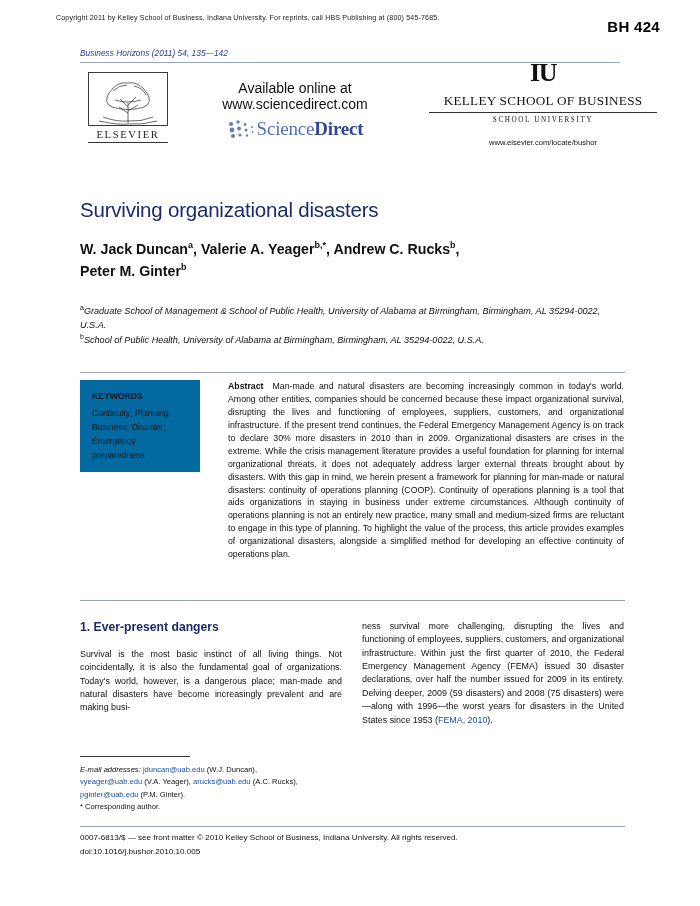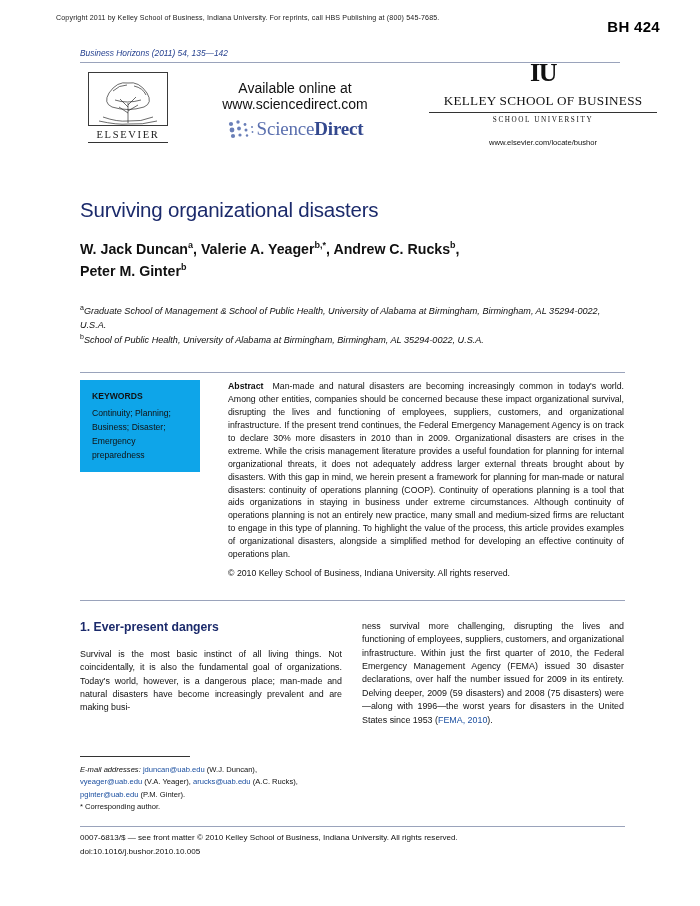--- a/index.html
+++ b/index.html
@@ -213,21 +213,21 @@
     left: 80px;
     width: 545px;
     height: 1px;
     background: #9aa3bb;
   }
   .keywords-box {
     position: absolute;
     top: 380px;
     left: 80px;
     width: 120px;
-    background: #0ea5e9;
+    background: #0369a1;
     padding: 10px 10px 14px 12px;
     box-sizing: border-box;
     font-size: 8.6px;
     line-height: 1.62;
     color: #111;
     height: 92px;
   }
   .keywords-title {
     font-weight: bold;
     margin-bottom: 3px;
@@ -404,21 +404,20 @@
 
   <div class="abs-rule-top"></div>
 
   <div class="keywords-box">
     <div class="keywords-title">KEYWORDS</div>
     <div>Continuity; Planning; Business; Disaster; Emergency preparedness</div>
   </div>
 
   <div class="abstract">
     <b>Abstract</b>&nbsp;&nbsp;<span>Man-made and natural disasters are becoming increasingly common in today's world. Among other entities, companies should be concerned because these impact organizational survival, disrupting the lives and functioning of employees, suppliers, customers, and organizational infrastructure. If the present trend continues, the Federal Emergency Management Agency is on track to declare 30% more disasters in 2010 than in 2009. Organizational disasters are crises in the extreme. While the crisis management literature provides a useful foundation for planning for internal organizational threats, it does not adequately address larger external threats brought about by disasters. With this gap in mind, we herein present a framework for planning for man-made or natural disasters: continuity of operations planning (COOP). Continuity of operations planning is a tool that aids organizations in staying in business under extreme circumstances. Although continuity of operations planning is not an entirely new practice, many small and medium-sized firms are reluctant to engage in this type of planning. To highlight the value of the process, this article provides examples of organizational disasters, alongside a simplified method for developing an effective continuity of operations plan.</span>
-    <span class="copyline">© 2010 Kelley School of Business, Indiana University. All rights reserved.</span>
   </div>
 
   <div class="abs-rule-bottom"></div>
 
   <div class="section-head">1.  Ever-present dangers</div>
   <div class="col-left">Survival is the most basic instinct of all living things. Not coincidentally, it is also the fundamental goal of organizations. Today's world, however, is a dangerous place; man-made and natural disasters have become increasingly prevalent and are making busi-</div>
   <div class="col-right">
     <p><span>ness survival more challenging, disrupting the lives and functioning of employees, suppliers, customers, and organizational infrastructure. Within just the first quarter of 2010, the Federal Emergency Management Agency (FEMA) issued 30 disaster declarations, over half the number issued for 2009 in its entirety. Delving deeper, 2009 (59 disasters) and 2008 (75 disasters) were—along with 1996—the worst years for disasters in the United States since 1953 (</span><span class="link">FEMA, 2010</span><span>).</span></p>
   </div>
 

